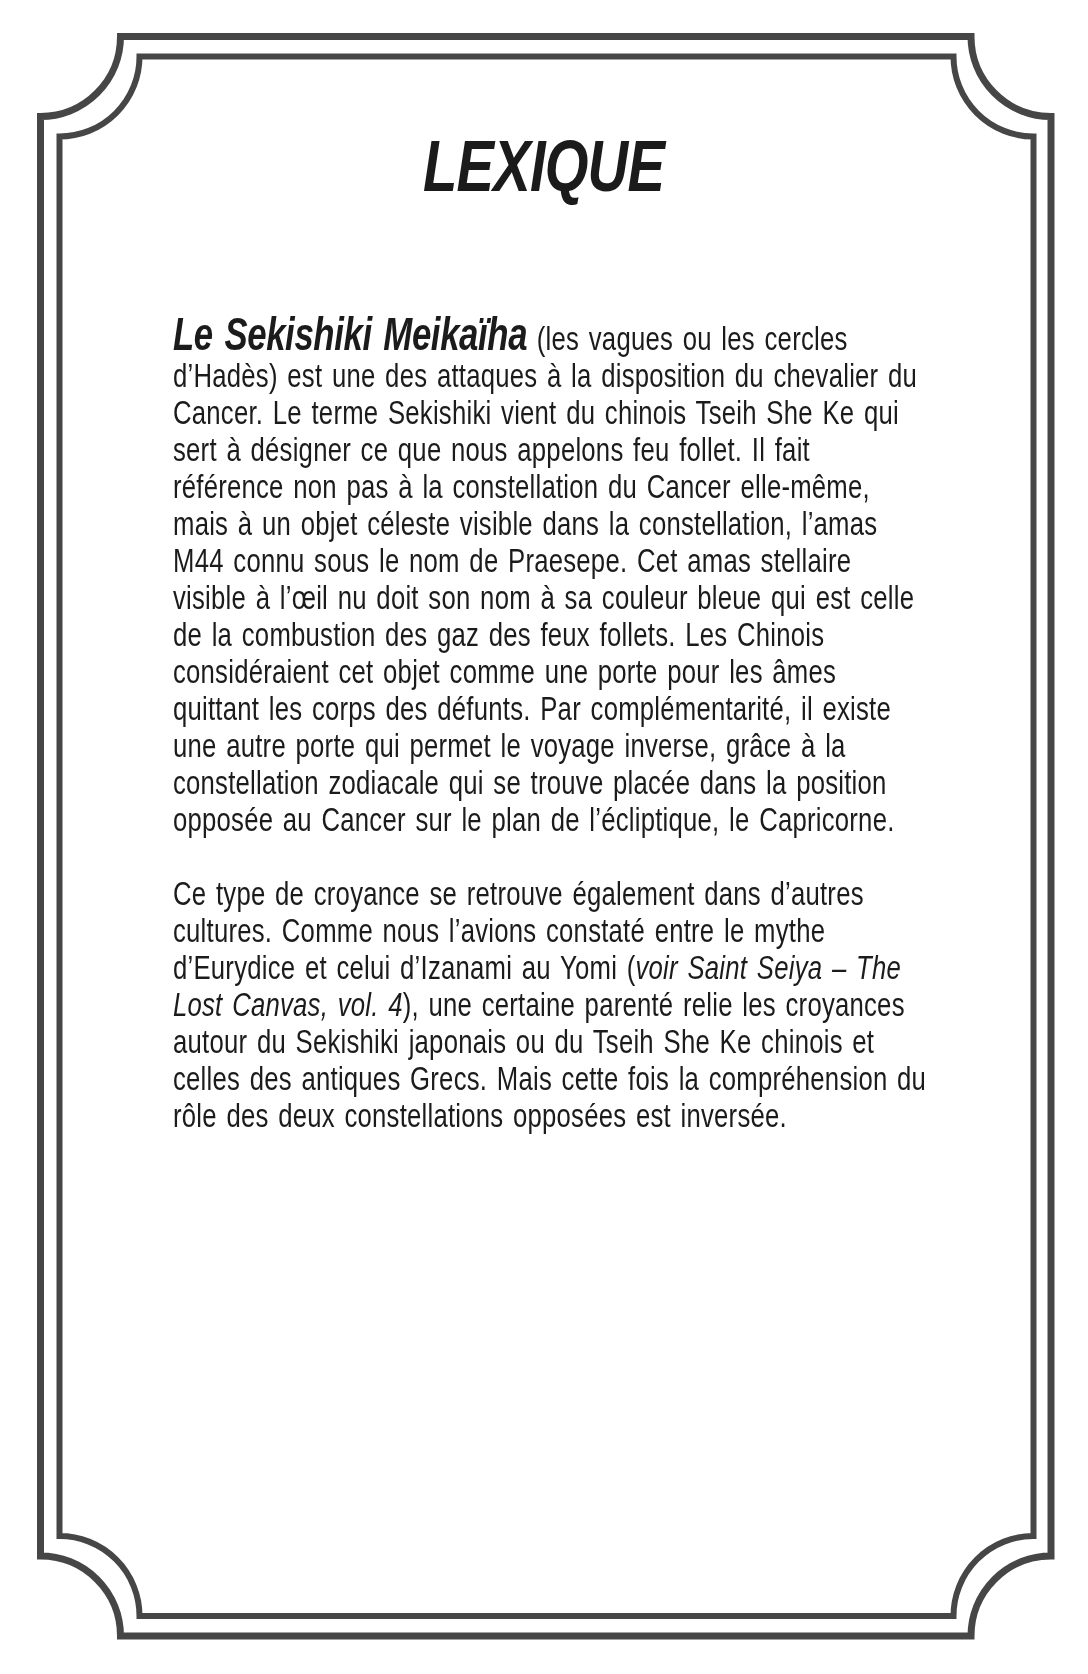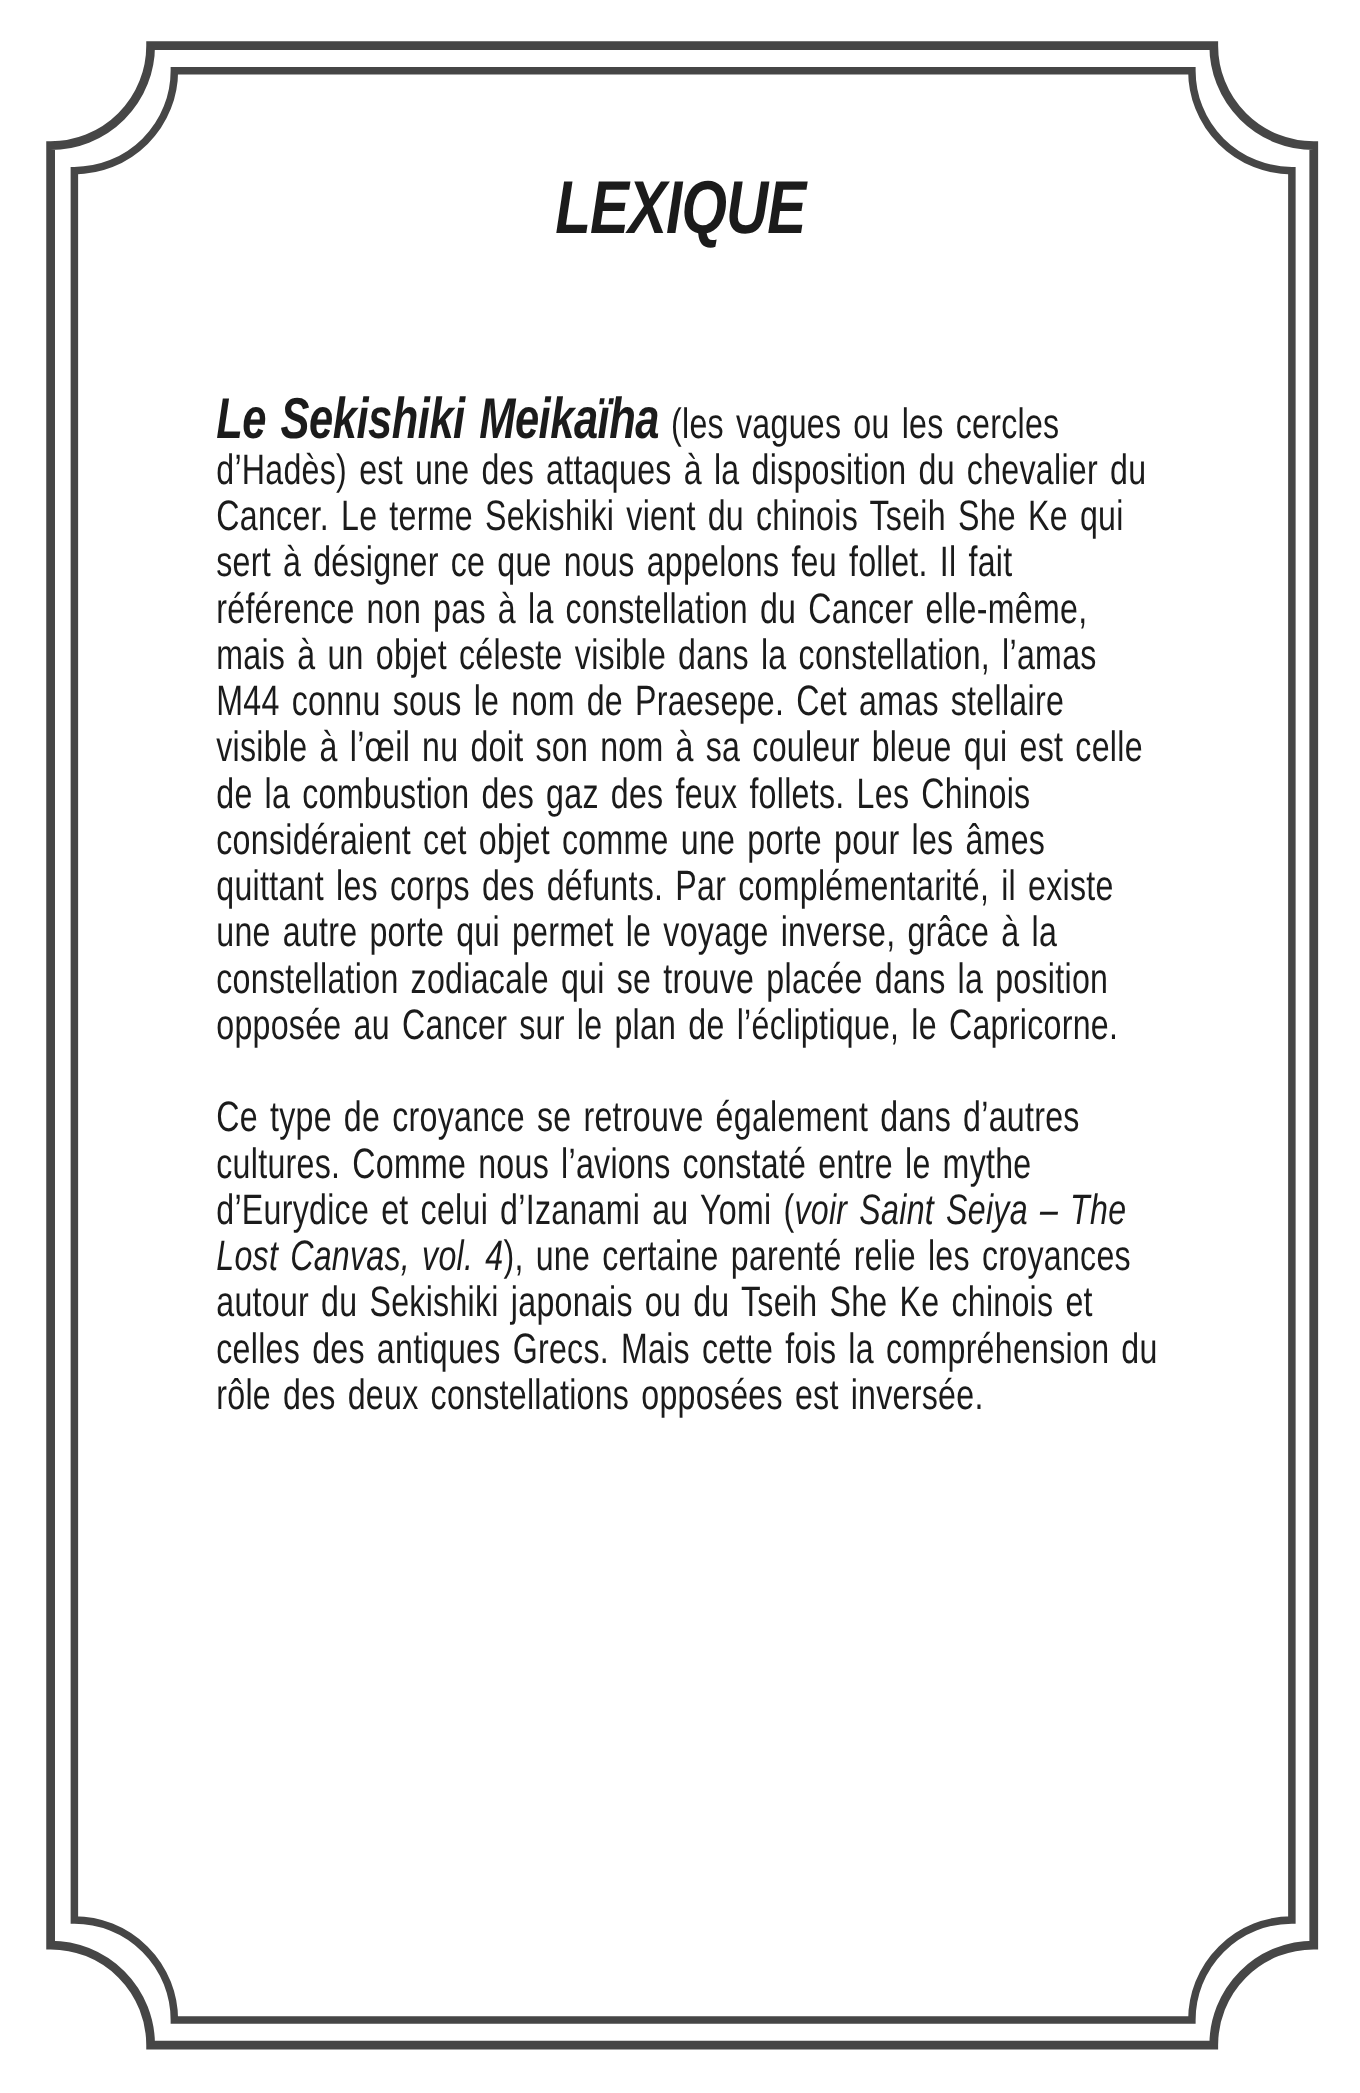--- a/index.html
+++ b/index.html
@@ -32,21 +32,21 @@
     stroke-width: 6;
     stroke-linejoin: miter;
   }
   .title {
     position: absolute;
     top: 118px;
     left: 0;
     width: 100%;
     margin: 0;
     text-align: center;
-    font-size: 60px;
+    font-size: 72px;
     line-height: 96px;
     font-weight: bold;
     font-style: italic;
     color: var(--text, #1b1b1b);
     white-space: nowrap;
   }
   .title .condense {
     display: inline-block;
     transform: scaleX(0.78);
     letter-spacing: -1px;

